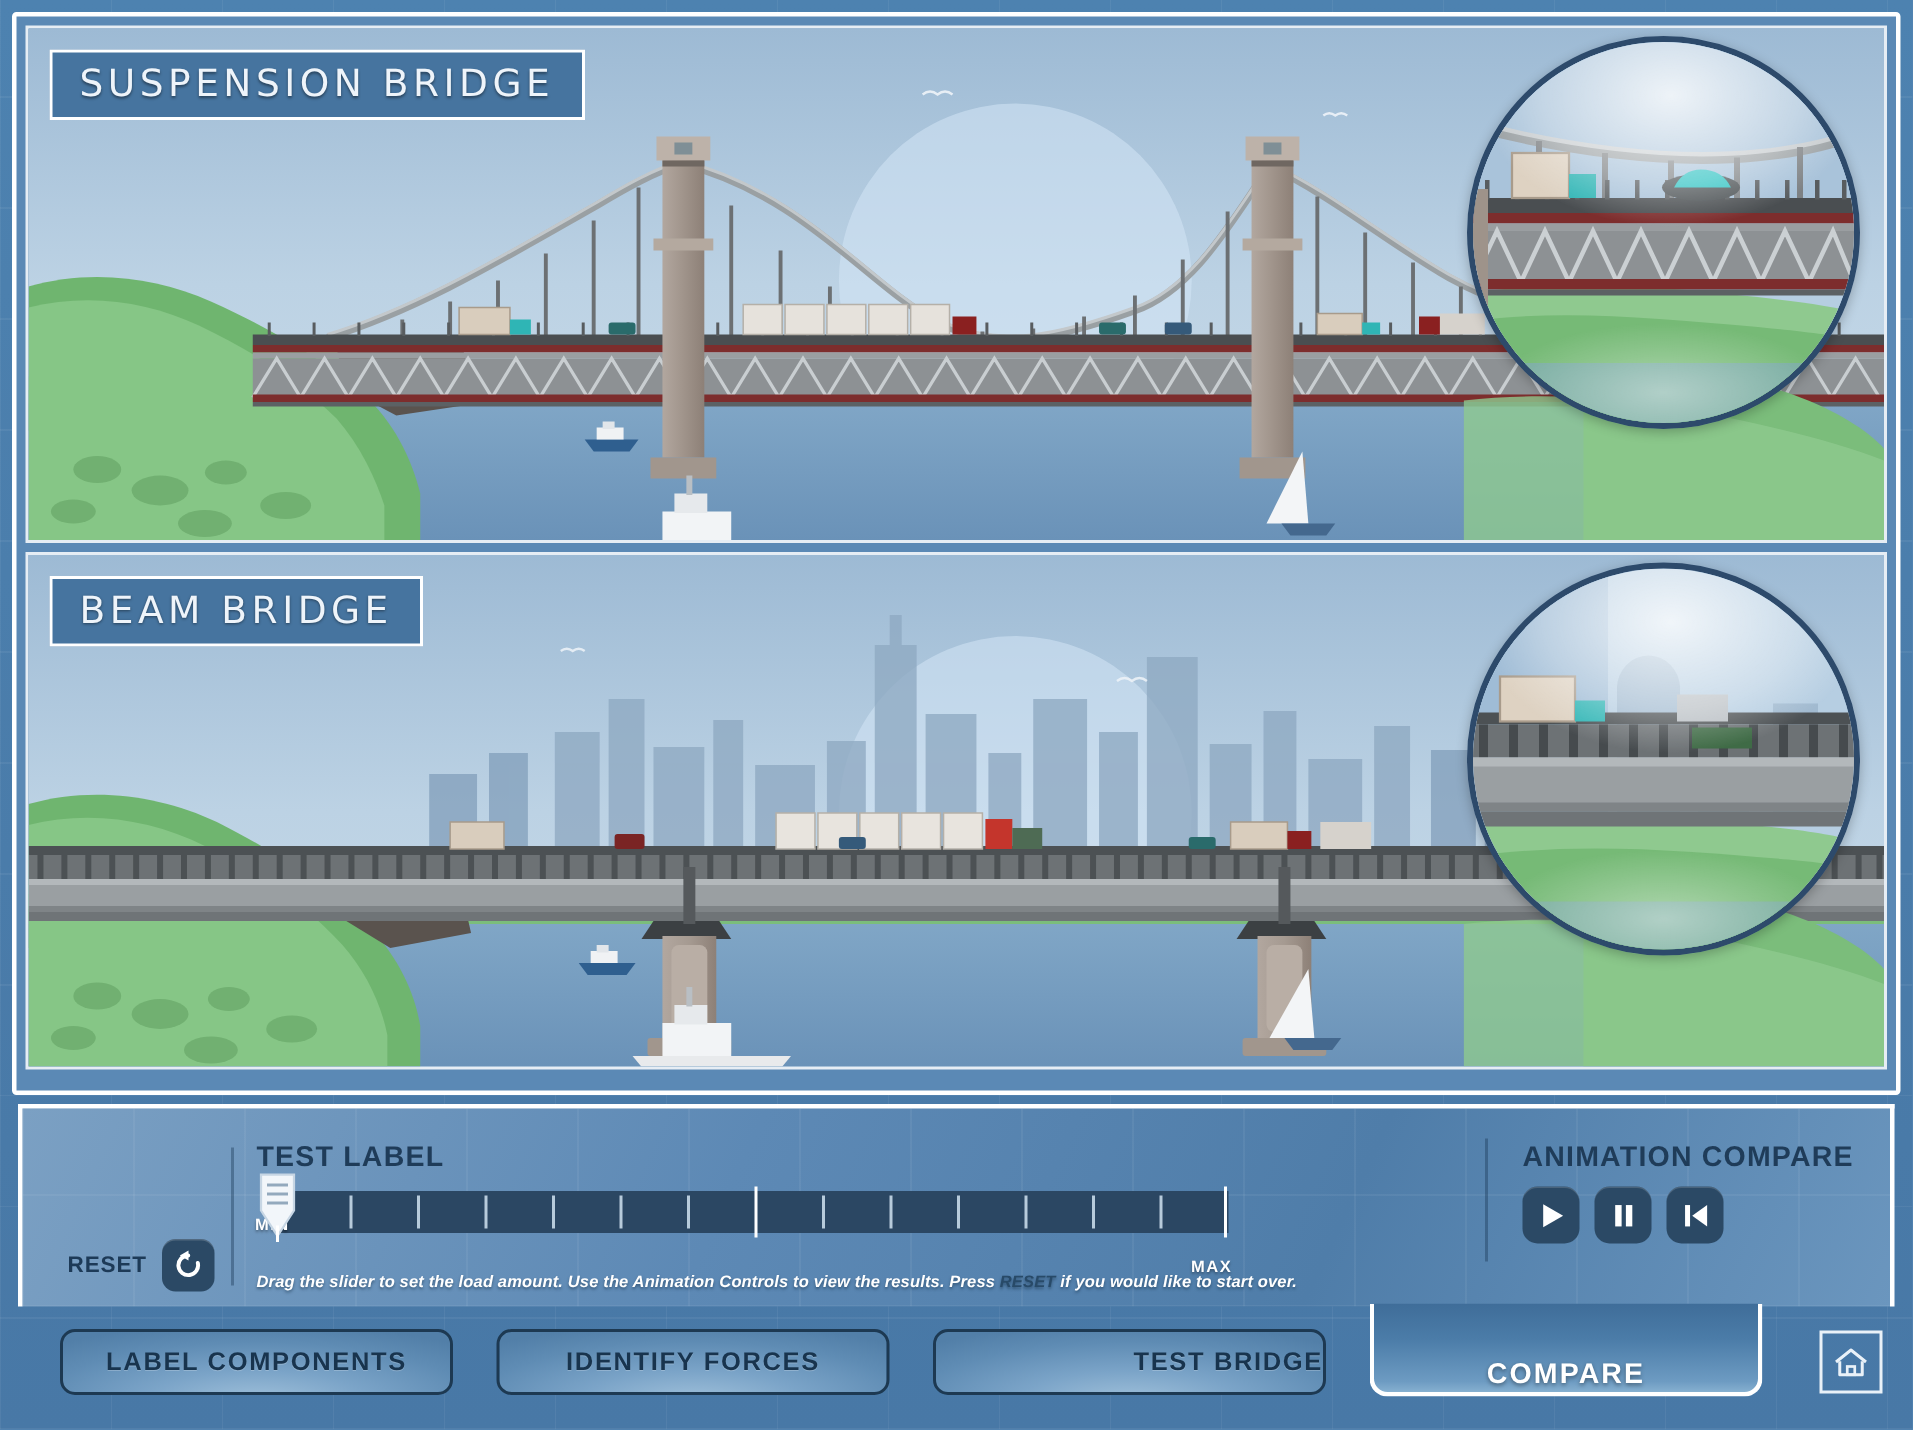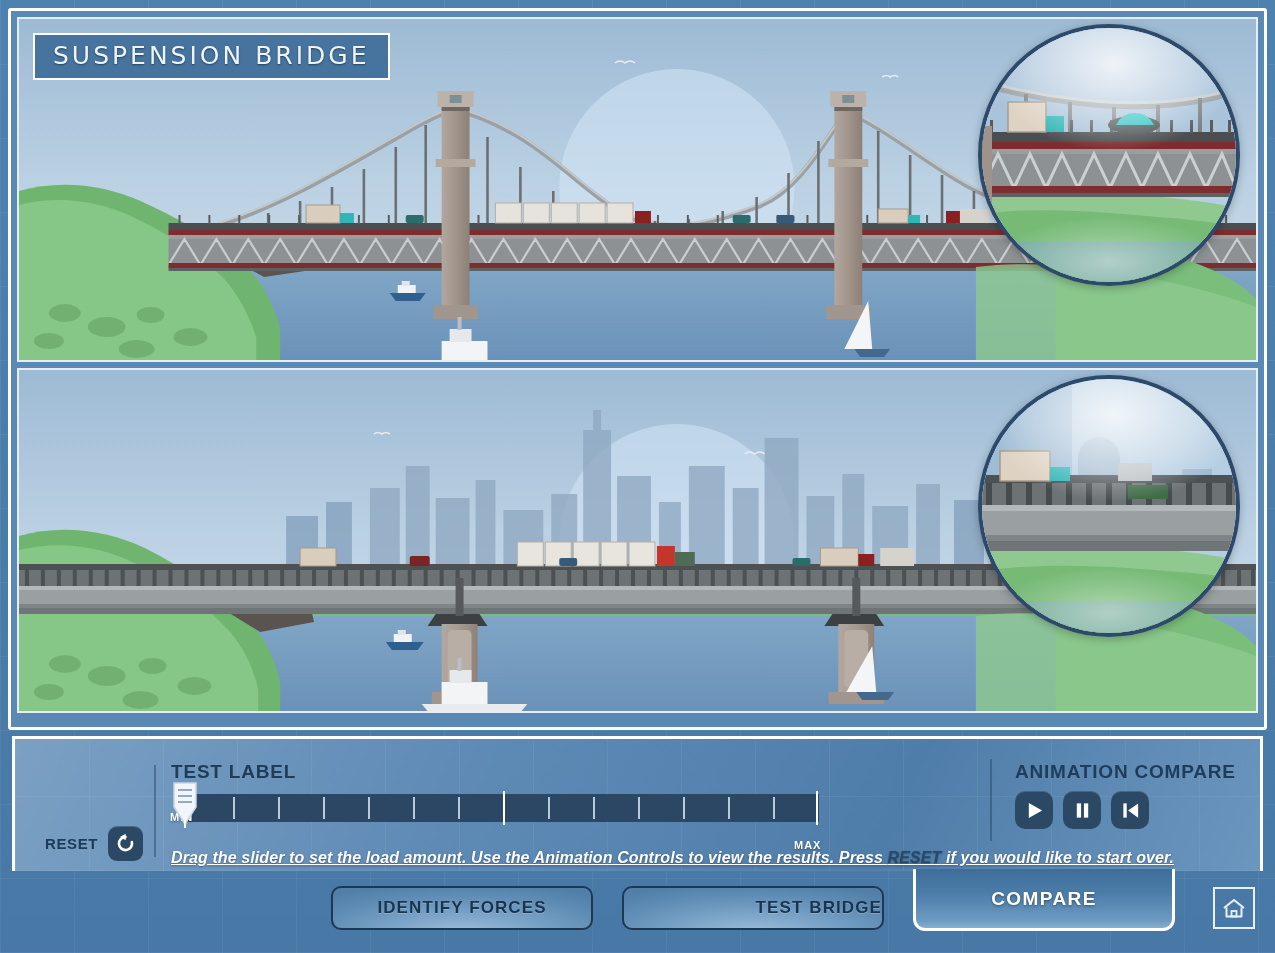--- a/index.html
+++ b/index.html
@@ -66,40 +66,40 @@
     font-family:"Liberation Sans",sans-serif;}
 
   .slider-track{position:absolute;height:28px;background:#2b4763;}
   .tick{position:absolute;width:2px;background:rgba(215,232,245,.82);}
   .tick.major{background:#ffffff;}
   .minmax{position:absolute;color:#ffffff;font-size:11px;font-weight:bold;letter-spacing:1px;
     text-shadow:0 1px 2px rgba(0,0,0,.4);}
 
   .handle{position:absolute;z-index:6;cursor:pointer;}
 
-  .instr{position:absolute;color:#ffffff;font-size:16px;font-style:italic;font-weight:bold;
+  .instr{position:absolute;color:#ffffff;font-size:11px;font-style:italic;font-weight:bold;
     text-shadow:0 1px 2px rgba(20,45,70,.55);letter-spacing:.1px;
-    font-family:"Liberation Sans",sans-serif;text-decoration:underline;}
+    font-family:"Liberation Sans",sans-serif;}
   .instr .rst{color:#284a68;}
 
   .anim-btns{position:absolute;display:flex;gap:10px;}
   .abtn{width:38px;height:38px;border-radius:10px;background:#2b4965;
     display:flex;align-items:center;justify-content:center;cursor:pointer;
     box-shadow:inset 0 1px 0 rgba(255,255,255,.15);}
 
   
   #tabs{position:absolute;left:0;top:869px;width:1275px;height:84px;}
   .tab{position:absolute;top:17px;height:44px;box-sizing:border-box;
     display:flex;align-items:center;justify-content:center;cursor:pointer;
     border:2px solid #1d3952;border-radius:10px;
     background:radial-gradient(ellipse 75% 130% at 50% 115%, #9fc0da 0%, #7ba4c8 38%, #5f8cb4 75%, #527fa8 100%);
     color:#18344e;font-size:17px;font-weight:bold;letter-spacing:1.1px;
     font-family:"Liberation Sans",sans-serif;
     text-shadow:0 1px 0 rgba(255,255,255,.22);}
-  .tab.active{top:0;height:62px;align-items:center;
+  .tab.active{top:0;height:62px;align-items:flex-end;
     border:3px solid #ffffff;border-top:none;border-radius:0 0 12px 12px;
     background:linear-gradient(180deg,#3f6d99 0%,#4b7ca8 40%,#6d9bc2 88%,#86b0d0 100%);
     color:#ffffff;font-size:19px;letter-spacing:1.4px;
     text-shadow:0 1px 3px rgba(0,0,0,.4);}
   .home-btn{position:absolute;width:42px;height:42px;box-sizing:border-box;
     border:2px solid #e9f1f8;display:flex;align-items:center;justify-content:center;
     cursor:pointer;background:transparent;}
 </style>
 </head>
 <body>
@@ -572,20 +572,23 @@
           <path d="M856,276 L860,322 L830,322 Z" fill="#f3f5f7"></path>
           <path d="M840,322 L878,322 L872,330 L846,330 Z" fill="#44688e"></path>
         </g>
 
         <g stroke="#eef3f8" stroke-width="1.6" fill="none" opacity="0.85">
           <path d="M728,84 q5,-4 10,0 q5,-4 10,0"></path>
           <path d="M356,64 q4,-3 8,0 q4,-3 8,0"></path>
         </g>
       </svg>
 
+      <div class="title-plate">
+        <span>BEAM BRIDGE</span>
+      </div>
 
       <div class="magnifier" style="right:16px;top:5px;width:254px;height:254px;">
         <svg width="254" height="254" viewBox="0 0 254 254">
           <rect x="0" y="0" width="254" height="254" fill="#b6cee2"></rect>
           <rect x="0" y="0" width="90" height="254" fill="#9fbcd6"></rect>
           <g fill="#9ab3ca" opacity="0.75">
             <rect x="96" y="78" width="42" height="88"></rect>
             <ellipse cx="117" cy="80" rx="21" ry="22"></ellipse>
             <rect x="150" y="106" width="34" height="60"></rect>
             <rect x="200" y="90" width="30" height="76"></rect>
@@ -701,20 +704,23 @@
           <svg width="19" height="19" viewBox="0 0 20 20">
             <rect x="2.5" y="2.5" width="3.5" height="15" fill="#ffffff"></rect>
             <path d="M18 2.5 L18 17.5 L7.5 10 Z" fill="#ffffff"></path>
           </svg>
         </div>
       </div>
     </div>
   </div>
 
   <div id="tabs">
+    <div class="tab" style="left:40px;width:262px;">
+      <span>LABEL COMPONENTS</span>
+    </div>
     <div class="tab" style="left:331px;width:262px;">
       <span>IDENTIFY FORCES</span>
     </div>
     <div class="tab" style="left:622px;width:262px;justify-content:flex-end;">
       <span>TEST BRIDGE</span>
     </div>
     <div class="tab active" style="left:913px;width:262px;">
       <span>COMPARE</span>
     </div>
     <div class="home-btn" style="left:1213px;top:18px;">

